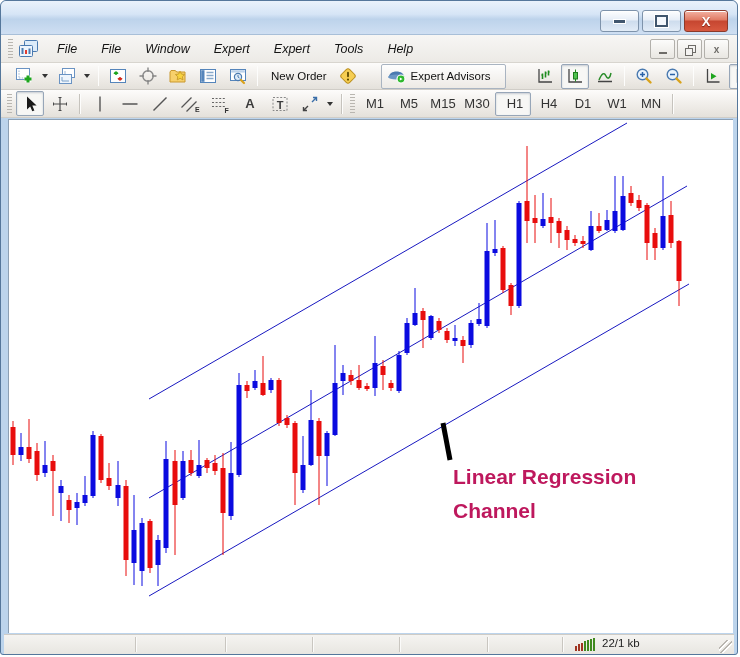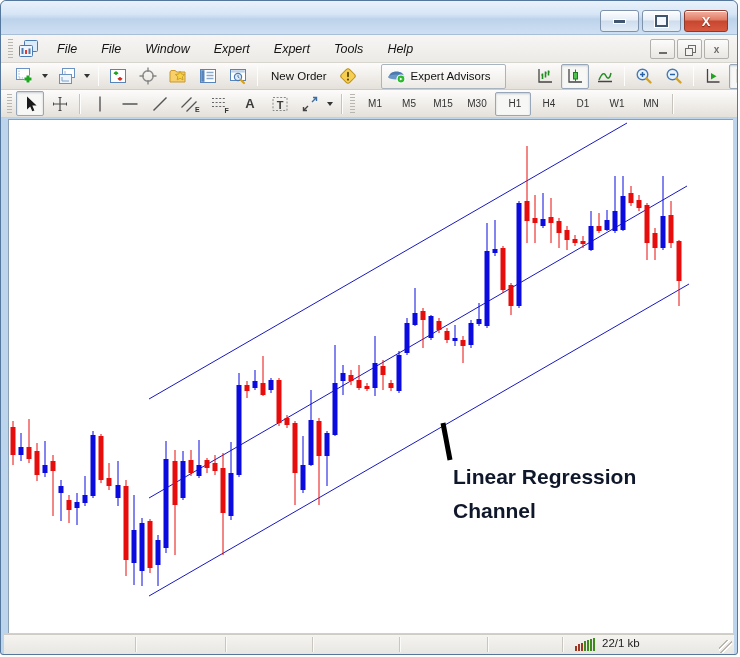--- a/index.html
+++ b/index.html
@@ -39,28 +39,28 @@
   .tbtn{height:23px;min-width:24px;display:flex;align-items:center;justify-content:center;border:1px solid transparent;
         border-radius:2px;margin:0 1px;padding:0 1px;}
   .tbtn.pressed{background:#f7f7f5;border-color:#97a6b8;box-shadow:inset 0 1px 2px rgba(60,80,110,.25);}
   .tbtn svg{display:block;}
   .dd{width:0;height:0;border-left:3.5px solid transparent;border-right:3.5px solid transparent;border-top:4px solid #333;margin:0 4px 0 2px;}
   .sep{width:1px;height:20px;background:#c6c3bd;border-right:1px solid #fdfdfc;margin:0 4px;}
   .tlabel{font-size:11.5px;color:#111;margin:0 6px 0 3px;white-space:nowrap;}
   .ea-btn{display:flex;align-items:center;height:23px;border:1px solid #a9b4c1;border-radius:2px;margin:0 18px;padding:0 8px 0 4px;
           background:linear-gradient(180deg,#fefefe,#edeae5);}
   .letter-icon{font-size:13px;font-weight:bold;color:#3c3c3c;}
-  .tf-btn{height:22px;min-width:26px;display:flex;align-items:center;justify-content:center;font-size:10px;color:#333;
+  .tf-btn{height:22px;min-width:26px;display:flex;align-items:center;justify-content:center;font-size:13px;color:#333;
           border:1px solid transparent;border-radius:2px;margin:11px 1px;padding:0 2px;}
   .tf-btn.selected{background:#f7f7f5;border-color:#97a6b8;box-shadow:inset 0 1px 2px rgba(60,80,110,.25);padding-left:6px;}
   
   .chart-region{height:516px;padding:1px 7px 2px 7px;box-sizing:border-box;background:#bcd4ec;}
   .chart-panel{position:relative;width:724px;height:513px;background:#ffffff;border-top:1px solid #8ca0b4;border-left:1px solid #8ca0b4;box-sizing:content-box;}
   .chart-panel svg{position:absolute;left:0;top:0;}
-  .annotation-text{position:absolute;left:444px;top:340px;font-size:21px;line-height:34px;font-weight:bold;color:#0f172a;white-space:nowrap;}
+  .annotation-text{position:absolute;left:444px;top:340px;font-size:21px;line-height:34px;font-weight:bold;color:#be185d;white-space:nowrap;}
   
   .statusbar{position:relative;height:19px;margin:0 3px;background:linear-gradient(180deg,#f5f4f1,#e8e6e1);
              border-top:1px solid #cfccc6;display:flex;align-items:center;font-size:11.5px;color:#222;}
   .sb-sep{position:absolute;top:2px;width:1px;height:15px;background:#c9c6c0;border-right:1px solid #fbfbfa;}
   .signal{position:absolute;left:571px;top:3px;display:flex;align-items:flex-end;gap:1px;height:13px;}
   .signal i{display:block;width:2px;}
   .kb-text{position:absolute;left:598px;top:2px;width:62px;}
   .resize-grip{position:absolute;right:2px;bottom:1px;width:13px;height:13px;
      background:
        linear-gradient(135deg,transparent 0 5px,#b9b6b0 5px 6.5px,#fff 6.5px 8px,transparent 8px 9.5px,#b9b6b0 9.5px 11px,#fff 11px 12.5px,transparent 12.5px);}

